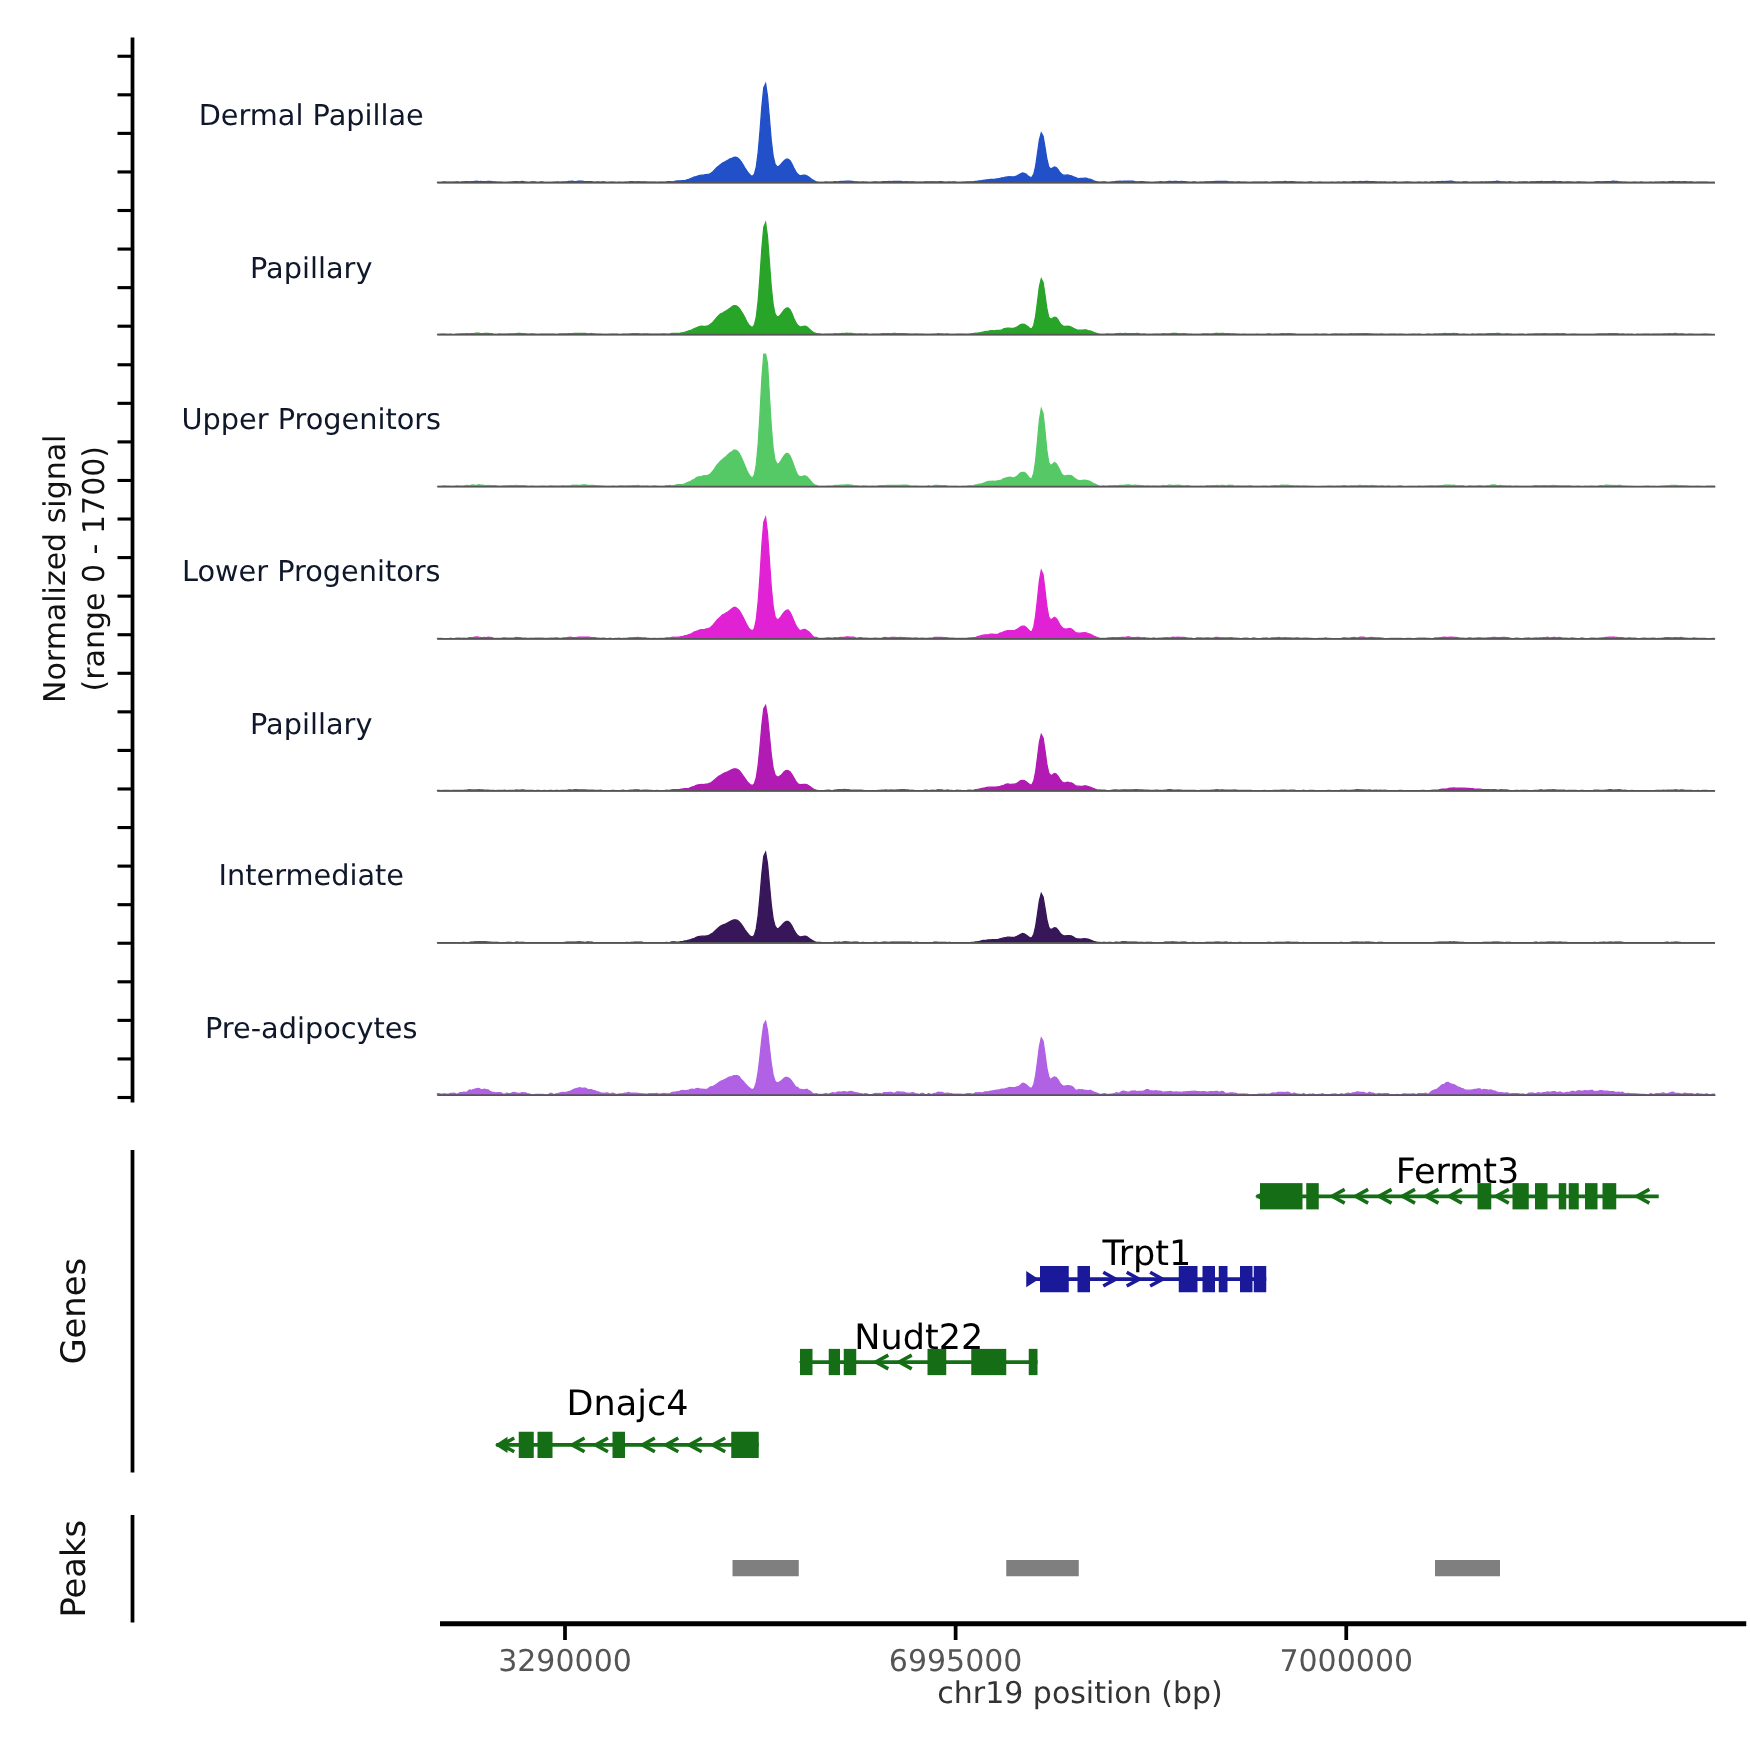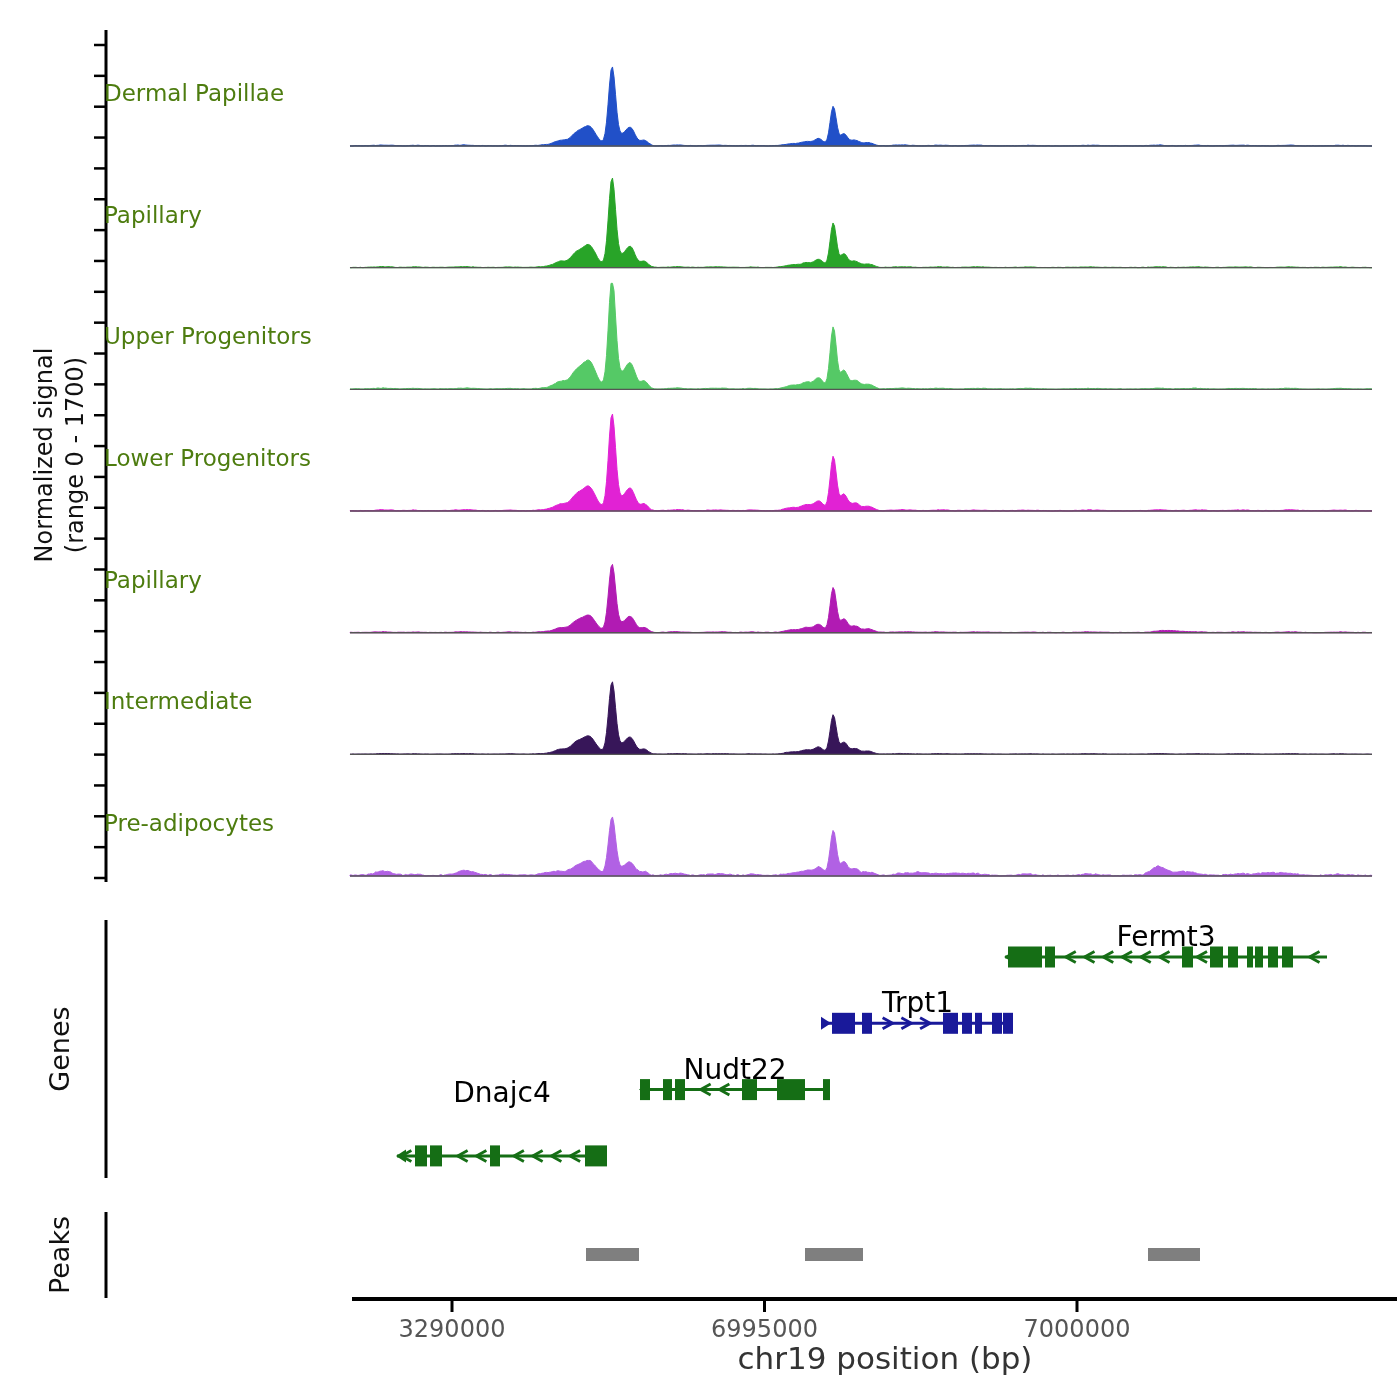--- a/index.html
+++ b/index.html
@@ -1,27 +1,27 @@
 <!DOCTYPE html>
 <html><head>
 <meta charset="utf-8">
 <style>
   html,body{margin:0;padding:0;background:#fff;}
   #figure{position:relative;width:1400px;height:1400px;background:#fff;overflow:hidden;
           font-family:"DejaVu Sans","Liberation Sans",sans-serif;}
   #gfx{position:absolute;left:0;top:0;}
-  .track-label{position:absolute;left:104px;width:242px;text-align:left;
-               font-size:23px;line-height:30px;color:#4d7c0f;white-space:nowrap;}
+  .track-label{position:absolute;left:104px;width:242px;text-align:center;
+               font-size:23px;line-height:30px;color:#0f172a;white-space:nowrap;padding-left:24px;}
   .ylabel{position:absolute;left:-110px;top:424px;width:340px;text-align:center;
           font-size:24px;line-height:31px;color:#111;transform:rotate(-90deg);}
   .vert-axis-label{position:absolute;left:-70px;width:260px;height:36px;text-align:center;
           font-size:27px;line-height:36px;color:#111;transform:rotate(-90deg);}
   .gene-label{position:absolute;font-size:28px;color:#000;transform:translateX(-50%);white-space:nowrap;}
   .xtick-label{position:absolute;font-size:24px;color:#555;transform:translateX(-50%);white-space:nowrap;}
-  .xaxis-title{position:absolute;font-size:31px;color:#333;transform:translateX(-50%);white-space:nowrap;margin-left:21px;}
+  .xaxis-title{position:absolute;font-size:24px;color:#333;transform:translateX(-50%);white-space:nowrap;}
 </style>
 </head>
 <body>
 
 <div id="figure">
   <svg id="gfx" width="1400" height="1400">
       <g>
         <path d="M350,146L350.0,145.96L351.5,145.96L353.0,145.95L354.5,145.56L356.0,145.55L357.5,145.65L359.0,145.64L360.5,145.70L362.0,145.79L363.5,145.78L365.0,145.59L366.5,145.57L368.0,145.84L369.5,145.50L371.0,145.44L372.5,145.32L374.0,145.24L375.5,145.51L377.0,145.38L378.5,145.30L380.0,145.01L381.5,144.96L383.0,145.20L384.5,145.19L386.0,145.23L387.5,145.24L389.0,145.32L390.5,145.18L392.0,145.18L393.5,145.26L395.0,145.52L396.5,145.58L398.0,145.65L399.5,145.61L401.0,145.63L402.5,145.86L404.0,145.84L405.5,145.86L407.0,145.70L408.5,145.64L410.0,145.43L411.5,145.37L413.0,145.22L414.5,145.46L416.0,145.47L417.5,145.19L419.0,145.25L420.5,145.62L422.0,145.77L423.5,145.83L425.0,145.55L426.5,145.59L428.0,145.57L429.5,145.90L431.0,145.91L432.5,145.59L434.0,145.59L435.5,145.96L437.0,145.83L438.5,145.83L440.0,145.87L441.5,145.86L443.0,145.66L444.5,145.63L446.0,145.60L447.5,145.71L449.0,145.66L450.5,145.57L452.0,145.55L453.5,145.48L455.0,145.17L456.5,145.10L458.0,145.00L459.5,145.29L461.0,145.24L462.5,144.83L464.0,144.82L465.5,144.90L467.0,145.17L468.5,145.21L470.0,145.30L471.5,145.36L473.0,145.35L474.5,145.53L476.0,145.60L477.5,145.51L479.0,145.57L480.5,145.78L482.0,145.45L483.5,145.49L485.0,145.85L486.5,145.87L488.0,145.63L489.5,145.65L491.0,145.66L492.5,145.85L494.0,145.83L495.5,145.73L497.0,145.89L498.5,145.85L500.0,145.75L501.5,145.68L503.0,145.55L504.5,145.26L506.0,145.22L507.5,145.54L509.0,145.54L510.5,145.35L512.0,145.53L513.5,145.59L515.0,145.51L516.5,145.57L518.0,145.63L519.5,145.61L521.0,145.64L522.5,145.77L524.0,145.78L525.5,145.87L527.0,145.78L528.5,145.75L530.0,145.67L531.5,145.62L533.0,145.58L534.5,145.35L536.0,145.26L537.5,145.41L539.0,145.31L540.5,144.96L542.0,144.77L543.5,144.66L545.0,144.59L546.5,144.42L548.0,144.42L549.5,143.89L551.0,143.46L552.5,142.80L554.0,142.17L555.5,141.52L557.0,141.24L558.5,140.74L560.0,140.31L561.5,140.15L563.0,139.99L564.5,139.75L566.0,139.51L567.5,139.28L569.0,138.37L570.5,137.15L572.0,135.55L573.5,134.03L575.0,132.76L576.5,131.63L578.0,130.40L579.5,129.70L581.0,128.93L582.5,128.04L584.0,127.11L585.5,126.58L587.0,125.81L588.5,125.74L590.0,126.33L591.5,127.63L593.0,129.57L594.5,131.92L596.0,134.42L597.5,136.74L599.0,138.84L600.5,140.44L602.0,140.92L603.5,139.29L605.0,133.55L606.5,122.20L608.0,104.85L609.5,85.07L611.0,70.14L612.5,66.96L614.0,76.82L615.5,94.26L617.0,112.14L618.5,124.65L620.0,131.01L621.5,133.27L623.0,133.06L624.5,131.68L626.0,129.87L627.5,128.39L629.0,127.32L630.5,127.35L632.0,128.54L633.5,130.98L635.0,134.20L636.5,137.09L638.0,139.21L639.5,140.27L641.0,140.48L642.5,140.16L644.0,140.01L645.5,140.57L647.0,141.57L648.5,142.86L650.0,143.81L651.5,144.70L653.0,145.58L654.5,145.79L656.0,145.89L657.5,145.81L659.0,145.81L660.5,145.50L662.0,145.79L663.5,145.74L665.0,145.65L666.5,145.58L668.0,145.37L669.5,145.44L671.0,145.35L672.5,145.08L674.0,145.02L675.5,145.04L677.0,144.95L678.5,144.96L680.0,144.96L681.5,145.03L683.0,145.32L684.5,145.44L686.0,145.53L687.5,145.67L689.0,145.74L690.5,145.43L692.0,145.73L693.5,145.76L695.0,145.89L696.5,145.89L698.0,145.71L699.5,145.55L701.0,145.52L702.5,145.75L704.0,145.70L705.5,145.48L707.0,145.36L708.5,145.30L710.0,145.25L711.5,145.20L713.0,145.21L714.5,145.18L716.0,145.16L717.5,145.04L719.0,145.04L720.5,145.08L722.0,145.38L723.5,145.43L725.0,145.35L726.5,145.40L728.0,145.54L729.5,145.46L731.0,145.51L732.5,145.61L734.0,145.64L735.5,145.68L737.0,145.69L738.5,145.70L740.0,145.49L741.5,145.46L743.0,145.57L744.5,145.48L746.0,145.42L747.5,145.56L749.0,145.51L750.5,145.52L752.0,145.27L753.5,145.28L755.0,145.60L756.5,145.65L758.0,145.60L759.5,145.55L761.0,145.61L762.5,145.54L764.0,145.58L765.5,145.80L767.0,145.90L768.5,145.91L770.0,145.72L771.5,145.70L773.0,145.58L774.5,145.51L776.0,145.44L777.5,145.44L779.0,145.30L780.5,145.06L782.0,144.86L783.5,144.60L785.0,144.57L786.5,144.29L788.0,144.03L789.5,143.83L791.0,143.67L792.5,143.45L794.0,143.42L795.5,143.52L797.0,143.19L798.5,143.05L800.0,142.68L801.5,142.29L803.0,142.07L804.5,141.75L806.0,141.50L807.5,141.39L809.0,141.47L810.5,141.45L812.0,141.27L813.5,140.73L815.0,139.90L816.5,139.04L818.0,138.27L819.5,138.62L821.0,139.41L822.5,140.71L824.0,141.80L825.5,141.76L827.0,139.29L828.5,132.86L830.0,122.42L831.5,111.84L833.0,106.29L834.5,108.96L836.0,117.77L837.5,127.19L839.0,133.26L840.5,135.32L842.0,134.37L843.5,133.55L845.0,134.12L846.5,135.78L848.0,138.01L849.5,139.40L851.0,140.16L852.5,140.11L854.0,139.88L855.5,140.21L857.0,140.59L858.5,141.33L860.0,141.88L861.5,142.48L863.0,142.92L864.5,142.77L866.0,142.61L867.5,142.51L869.0,142.58L870.5,143.08L872.0,143.34L873.5,143.90L875.0,144.61L876.5,145.07L878.0,145.45L879.5,145.62L881.0,145.73L882.5,145.51L884.0,145.51L885.5,145.86L887.0,145.80L888.5,145.74L890.0,145.50L891.5,145.43L893.0,145.11L894.5,145.03L896.0,144.96L897.5,145.01L899.0,144.96L900.5,144.94L902.0,144.89L903.5,144.90L905.0,144.85L906.5,144.90L908.0,145.25L909.5,145.42L911.0,145.50L912.5,145.26L914.0,145.33L915.5,145.47L917.0,145.70L918.5,145.74L920.0,145.80L921.5,145.81L923.0,145.87L924.5,145.76L926.0,145.73L927.5,145.44L929.0,145.38L930.5,145.62L932.0,145.56L933.5,145.49L935.0,145.12L936.5,145.07L938.0,145.30L939.5,145.16L941.0,145.17L942.5,145.34L944.0,145.39L945.5,145.19L947.0,145.31L948.5,145.38L950.0,145.68L951.5,145.74L953.0,145.83L954.5,145.54L956.0,145.55L957.5,145.86L959.0,145.85L960.5,145.66L962.0,145.63L963.5,145.59L965.0,145.49L966.5,145.45L968.0,145.45L969.5,145.27L971.0,145.23L972.5,145.12L974.0,145.09L975.5,145.19L977.0,145.04L978.5,145.04L980.0,145.11L981.5,145.14L983.0,145.55L984.5,145.50L986.0,145.55L987.5,145.60L989.0,145.65L990.5,145.48L992.0,145.58L993.5,145.62L995.0,145.70L996.5,145.72L998.0,145.82L999.5,145.82L1001.0,145.83L1002.5,145.76L1004.0,145.77L1005.5,145.63L1007.0,145.62L1008.5,145.61L1010.0,145.78L1011.5,145.76L1013.0,145.56L1014.5,145.88L1016.0,145.84L1017.5,145.63L1019.0,145.58L1020.5,145.51L1022.0,145.49L1023.5,145.45L1025.0,145.49L1026.5,145.48L1028.0,145.11L1029.5,145.37L1031.0,145.41L1032.5,145.32L1034.0,145.38L1035.5,145.43L1037.0,145.68L1038.5,145.73L1040.0,145.63L1041.5,145.66L1043.0,145.84L1044.5,145.82L1046.0,145.83L1047.5,145.57L1049.0,145.57L1050.5,145.92L1052.0,145.97L1053.5,145.97L1055.0,145.76L1056.5,145.76L1058.0,145.88L1059.5,145.96L1061.0,145.96L1062.5,145.86L1064.0,145.85L1065.5,145.79L1067.0,145.82L1068.5,145.80L1070.0,145.74L1071.5,145.72L1073.0,145.81L1074.5,145.54L1076.0,145.50L1077.5,145.66L1079.0,145.62L1080.5,145.60L1082.0,145.32L1083.5,145.27L1085.0,145.48L1086.5,145.45L1088.0,145.13L1089.5,145.38L1091.0,145.38L1092.5,145.12L1094.0,145.16L1095.5,145.28L1097.0,145.23L1098.5,145.28L1100.0,145.49L1101.5,145.54L1103.0,145.63L1104.5,145.57L1106.0,145.61L1107.5,145.59L1109.0,145.61L1110.5,145.81L1112.0,145.79L1113.5,145.80L1115.0,145.54L1116.5,145.55L1118.0,145.86L1119.5,145.93L1121.0,145.93L1122.5,145.76L1124.0,145.76L1125.5,145.60L1127.0,145.73L1128.5,145.73L1130.0,145.85L1131.5,145.85L1133.0,145.99L1134.5,145.76L1136.0,145.75L1137.5,145.85L1139.0,145.84L1140.5,145.57L1142.0,145.90L1143.5,145.88L1145.0,145.49L1146.5,145.44L1148.0,145.70L1149.5,145.36L1151.0,145.25L1152.5,145.22L1154.0,145.11L1155.5,145.28L1157.0,145.10L1158.5,145.08L1160.0,144.86L1161.5,144.93L1163.0,145.32L1164.5,145.52L1166.0,145.63L1167.5,145.73L1169.0,145.81L1170.5,145.55L1172.0,145.48L1173.5,145.50L1175.0,145.89L1176.5,145.89L1178.0,145.77L1179.5,145.64L1181.0,145.61L1182.5,145.72L1184.0,145.67L1185.5,145.41L1187.0,145.64L1188.5,145.57L1190.0,145.52L1191.5,145.47L1193.0,145.41L1194.5,145.21L1196.0,145.21L1197.5,144.99L1199.0,145.02L1200.5,145.41L1202.0,145.50L1203.5,145.56L1205.0,145.61L1206.5,145.67L1208.0,145.39L1209.5,145.73L1211.0,145.77L1212.5,145.83L1214.0,145.85L1215.5,145.59L1217.0,145.60L1218.5,145.59L1220.0,145.56L1221.5,145.54L1223.0,145.86L1224.5,145.52L1226.0,145.48L1227.5,145.44L1229.0,145.39L1230.5,145.28L1232.0,145.22L1233.5,145.17L1235.0,145.40L1236.5,145.36L1238.0,145.33L1239.5,145.21L1241.0,145.21L1242.5,145.14L1244.0,145.17L1245.5,145.47L1247.0,145.21L1248.5,145.26L1250.0,145.55L1251.5,145.60L1253.0,145.52L1254.5,145.51L1256.0,145.55L1257.5,145.70L1259.0,145.72L1260.5,145.80L1262.0,145.58L1263.5,145.59L1265.0,145.79L1266.5,145.79L1268.0,145.72L1269.5,145.97L1271.0,145.96L1272.5,145.95L1274.0,145.92L1275.5,145.67L1277.0,145.42L1278.5,145.37L1280.0,145.51L1281.5,145.44L1283.0,145.41L1284.5,145.39L1286.0,145.34L1287.5,145.20L1289.0,145.18L1290.5,144.96L1292.0,145.10L1293.5,145.15L1295.0,145.51L1296.5,145.58L1298.0,145.66L1299.5,145.66L1301.0,145.72L1302.5,145.83L1304.0,145.88L1305.5,145.93L1307.0,145.70L1308.5,145.71L1310.0,145.87L1311.5,145.88L1313.0,145.56L1314.5,145.91L1316.0,145.92L1317.5,145.84L1319.0,145.84L1320.5,145.66L1322.0,145.80L1323.5,145.79L1325.0,145.65L1326.5,145.62L1328.0,145.61L1329.5,145.58L1331.0,145.53L1332.5,145.67L1334.0,145.61L1335.5,145.24L1337.0,145.22L1338.5,145.19L1340.0,145.44L1341.5,145.46L1343.0,145.23L1344.5,145.53L1346.0,145.59L1347.5,145.40L1349.0,145.45L1350.5,145.68L1352.0,145.50L1353.5,145.52L1355.0,145.80L1356.5,145.81L1358.0,145.67L1359.5,145.66L1361.0,145.66L1362.5,145.72L1364.0,145.72L1365.5,145.68L1367.0,145.89L1368.5,145.89L1370.0,145.96L1371.5,145.96L1372,146Z" fill="#2150c8" stroke="#2150c8" stroke-width="1"></path>
         <line x1="350" y1="146" x2="1372" y2="146" stroke="#555" stroke-width="1.4"></line>
         <path d="M350,267.67L350.0,267.59L351.5,267.59L353.0,267.34L354.5,267.33L356.0,267.33L357.5,267.52L359.0,267.51L360.5,267.27L362.0,267.61L363.5,267.60L365.0,267.35L366.5,267.33L368.0,267.17L369.5,267.12L371.0,267.06L372.5,267.07L374.0,266.98L375.5,267.05L377.0,266.94L378.5,266.86L380.0,266.60L381.5,266.56L383.0,266.51L384.5,266.87L386.0,266.91L387.5,266.61L389.0,266.69L390.5,266.79L392.0,266.86L393.5,266.94L395.0,267.41L396.5,267.47L398.0,267.52L399.5,267.19L401.0,267.20L402.5,267.32L404.0,267.30L405.5,267.34L407.0,267.18L408.5,267.12L410.0,267.17L411.5,267.10L413.0,266.82L414.5,266.78L416.0,266.79L417.5,266.89L419.0,266.95L420.5,267.01L422.0,267.31L423.5,267.37L425.0,267.15L426.5,267.18L428.0,267.28L429.5,267.45L431.0,267.45L432.5,267.26L434.0,267.26L435.5,267.39L437.0,267.37L438.5,267.37L440.0,267.25L441.5,267.24L443.0,267.27L444.5,267.43L446.0,267.40L447.5,267.19L449.0,267.14L450.5,267.05L452.0,267.10L453.5,267.03L455.0,266.93L456.5,266.86L458.0,266.93L459.5,266.69L461.0,266.64L462.5,266.73L464.0,266.72L465.5,266.62L467.0,266.61L468.5,266.65L470.0,267.01L471.5,267.08L473.0,266.77L474.5,267.11L476.0,267.18L477.5,267.28L479.0,267.34L480.5,267.28L482.0,267.50L483.5,267.54L485.0,267.41L486.5,267.43L488.0,267.25L489.5,267.37L491.0,267.38L492.5,267.29L494.0,267.28L495.5,267.60L497.0,267.41L498.5,267.36L500.0,267.39L501.5,267.33L503.0,267.32L504.5,267.00L506.0,266.95L507.5,266.95L509.0,266.95L510.5,266.88L512.0,267.19L513.5,267.25L515.0,267.06L516.5,267.12L518.0,267.09L519.5,267.21L521.0,267.24L522.5,267.38L524.0,267.38L525.5,267.35L527.0,267.35L528.5,267.32L530.0,267.17L531.5,267.11L533.0,267.28L534.5,267.22L536.0,267.12L537.5,266.77L539.0,266.66L540.5,266.79L542.0,266.74L543.5,266.62L545.0,266.20L546.5,266.01L548.0,265.77L549.5,265.28L551.0,264.77L552.5,264.38L554.0,263.65L555.5,262.81L557.0,262.21L558.5,261.63L560.0,261.03L561.5,260.84L563.0,261.06L564.5,261.04L566.0,260.77L567.5,259.95L569.0,258.91L570.5,257.46L572.0,255.76L573.5,254.03L575.0,252.40L576.5,251.11L578.0,250.39L579.5,249.45L581.0,248.58L582.5,247.58L584.0,246.52L585.5,245.47L587.0,244.54L588.5,244.46L590.0,245.24L591.5,246.72L593.0,249.11L594.5,251.43L596.0,254.26L597.5,257.38L599.0,259.76L600.5,261.24L602.0,261.84L603.5,259.98L605.0,253.65L606.5,240.78L608.0,220.89L609.5,198.72L611.0,181.79L612.5,178.06L614.0,189.25L615.5,209.29L617.0,229.22L618.5,243.41L620.0,250.82L621.5,253.39L623.0,253.28L624.5,251.69L626.0,249.64L627.5,247.77L629.0,246.55L630.5,246.28L632.0,247.77L633.5,250.55L635.0,254.38L636.5,257.65L638.0,260.02L639.5,261.20L641.0,261.45L642.5,261.12L644.0,260.96L645.5,261.52L647.0,262.71L648.5,264.17L650.0,265.35L651.5,266.35L653.0,266.75L654.5,267.05L656.0,267.16L657.5,267.42L659.0,267.41L660.5,267.30L662.0,267.28L663.5,267.23L665.0,267.31L666.5,267.24L668.0,266.96L669.5,267.17L671.0,267.08L672.5,266.85L674.0,266.78L675.5,266.85L677.0,266.59L678.5,266.61L680.0,266.72L681.5,266.78L683.0,267.07L684.5,267.15L686.0,267.24L687.5,267.10L689.0,267.17L690.5,267.39L692.0,267.13L693.5,267.16L695.0,267.41L696.5,267.41L698.0,267.23L699.5,267.35L701.0,267.32L702.5,267.35L704.0,267.30L705.5,266.99L707.0,266.95L708.5,266.90L710.0,266.88L711.5,266.83L713.0,267.07L714.5,266.77L716.0,266.75L717.5,266.87L719.0,266.87L720.5,266.82L722.0,266.88L723.5,266.93L725.0,267.05L726.5,267.11L728.0,267.29L729.5,267.21L731.0,267.27L732.5,267.17L734.0,267.20L735.5,267.21L737.0,267.26L738.5,267.26L740.0,267.49L741.5,267.46L743.0,267.45L744.5,267.44L746.0,267.37L747.5,267.31L749.0,267.26L750.5,266.82L752.0,267.10L753.5,267.12L755.0,267.21L756.5,267.26L758.0,267.05L759.5,267.44L761.0,267.50L762.5,267.52L764.0,267.56L765.5,267.36L767.0,267.37L768.5,267.38L770.0,267.38L771.5,267.37L773.0,267.53L774.5,267.36L776.0,267.28L777.5,266.93L779.0,266.76L780.5,266.55L782.0,266.49L783.5,266.20L785.0,265.92L786.5,265.60L788.0,265.29L789.5,265.07L791.0,264.89L792.5,264.59L794.0,264.55L795.5,264.62L797.0,264.39L798.5,264.23L800.0,264.35L801.5,263.91L803.0,262.99L804.5,262.74L806.0,262.46L807.5,262.56L809.0,262.65L810.5,262.67L812.0,262.27L813.5,261.66L815.0,260.70L816.5,259.73L818.0,259.25L819.5,259.42L821.0,260.32L822.5,261.48L824.0,262.71L825.5,262.98L827.0,260.15L828.5,252.91L830.0,241.26L831.5,229.33L833.0,222.98L834.5,226.00L836.0,235.94L837.5,246.86L839.0,253.69L840.5,255.40L842.0,254.65L843.5,253.71L845.0,254.09L846.5,255.96L848.0,258.59L849.5,260.26L851.0,261.12L852.5,261.09L854.0,260.83L855.5,261.13L857.0,261.67L858.5,262.50L860.0,263.16L861.5,263.83L863.0,264.09L864.5,264.18L866.0,264.00L867.5,263.90L869.0,263.98L870.5,264.42L872.0,264.62L873.5,265.25L875.0,265.90L876.5,266.41L878.0,266.92L879.5,267.32L881.0,267.45L882.5,267.41L884.0,267.42L885.5,267.10L887.0,267.35L888.5,267.30L890.0,267.35L891.5,267.28L893.0,266.92L894.5,266.87L896.0,266.79L897.5,266.97L899.0,266.92L900.5,266.76L902.0,266.85L903.5,266.86L905.0,266.83L906.5,266.88L908.0,266.89L909.5,266.75L911.0,266.83L912.5,267.20L914.0,267.27L915.5,267.17L917.0,267.41L918.5,267.45L920.0,267.48L921.5,267.49L923.0,267.32L924.5,267.32L926.0,267.29L927.5,267.34L929.0,267.29L930.5,266.99L932.0,267.19L933.5,267.12L935.0,267.03L936.5,266.98L938.0,266.71L939.5,266.72L941.0,266.73L942.5,267.04L944.0,267.09L945.5,267.04L947.0,266.93L948.5,267.00L950.0,267.33L951.5,267.39L953.0,267.27L954.5,267.51L956.0,267.52L957.5,267.41L959.0,267.41L960.5,267.43L962.0,267.15L963.5,267.11L965.0,267.14L966.5,267.09L968.0,267.24L969.5,267.11L971.0,267.07L972.5,266.78L974.0,266.75L975.5,266.89L977.0,266.74L978.5,266.75L980.0,266.91L981.5,266.95L983.0,266.86L984.5,267.10L986.0,267.15L987.5,267.16L989.0,267.21L990.5,267.33L992.0,267.43L993.5,267.46L995.0,267.38L996.5,267.40L998.0,267.54L999.5,267.46L1001.0,267.47L1002.5,267.51L1004.0,267.51L1005.5,267.25L1007.0,267.49L1008.5,267.48L1010.0,267.43L1011.5,267.41L1013.0,267.39L1014.5,267.17L1016.0,267.13L1017.5,267.44L1019.0,267.39L1020.5,267.25L1022.0,267.26L1023.5,267.22L1025.0,266.91L1026.5,266.89L1028.0,267.10L1029.5,266.90L1031.0,266.94L1032.5,266.97L1034.0,267.02L1035.5,267.17L1037.0,267.46L1038.5,267.50L1040.0,267.45L1041.5,267.49L1043.0,267.53L1044.5,267.47L1046.0,267.48L1047.5,267.56L1049.0,267.57L1050.5,267.55L1052.0,267.34L1053.5,267.34L1055.0,267.49L1056.5,267.49L1058.0,267.28L1059.5,267.36L1061.0,267.35L1062.5,267.65L1064.0,267.64L1065.5,267.27L1067.0,267.21L1068.5,267.20L1070.0,267.34L1071.5,267.31L1073.0,267.19L1074.5,267.25L1076.0,267.21L1077.5,267.35L1079.0,267.30L1080.5,266.93L1082.0,267.07L1083.5,267.03L1085.0,267.02L1086.5,266.98L1088.0,267.13L1089.5,266.83L1091.0,266.84L1092.5,266.95L1094.0,266.98L1095.5,267.16L1097.0,267.17L1098.5,267.22L1100.0,267.34L1101.5,267.39L1103.0,267.46L1104.5,267.19L1106.0,267.23L1107.5,267.38L1109.0,267.40L1110.5,267.45L1112.0,267.25L1113.5,267.26L1115.0,267.38L1116.5,267.38L1118.0,267.45L1119.5,267.32L1121.0,267.32L1122.5,267.55L1124.0,267.55L1125.5,267.62L1127.0,267.51L1128.5,267.51L1130.0,267.30L1131.5,267.30L1133.0,267.51L1134.5,267.30L1136.0,267.30L1137.5,267.63L1139.0,267.63L1140.5,267.54L1142.0,267.23L1143.5,267.21L1145.0,267.56L1146.5,267.51L1148.0,267.03L1149.5,267.25L1151.0,267.15L1152.5,267.10L1154.0,267.00L1155.5,266.65L1157.0,266.86L1158.5,266.84L1160.0,266.87L1161.5,266.93L1163.0,266.79L1164.5,266.86L1166.0,266.97L1167.5,267.41L1169.0,267.49L1170.5,267.24L1172.0,267.39L1173.5,267.41L1175.0,267.61L1176.5,267.61L1178.0,267.19L1179.5,267.40L1181.0,267.37L1182.5,267.25L1184.0,267.20L1185.5,267.37L1187.0,267.25L1188.5,267.18L1190.0,267.00L1191.5,266.94L1193.0,266.90L1194.5,266.96L1196.0,266.95L1197.5,266.76L1199.0,266.79L1200.5,267.04L1202.0,267.20L1203.5,267.27L1205.0,267.05L1206.5,267.11L1208.0,267.23L1209.5,267.38L1211.0,267.42L1212.5,267.56L1214.0,267.58L1215.5,267.38L1217.0,267.26L1218.5,267.25L1220.0,267.60L1221.5,267.58L1223.0,267.36L1224.5,267.36L1226.0,267.32L1227.5,267.14L1229.0,267.09L1230.5,267.03L1232.0,267.13L1233.5,267.08L1235.0,266.93L1236.5,266.90L1238.0,267.12L1239.5,267.10L1241.0,267.11L1242.5,267.01L1244.0,267.04L1245.5,266.85L1247.0,267.05L1248.5,267.10L1250.0,266.94L1251.5,266.99L1253.0,267.44L1254.5,267.52L1256.0,267.56L1257.5,267.29L1259.0,267.31L1260.5,267.33L1262.0,267.45L1263.5,267.46L1265.0,267.57L1266.5,267.57L1268.0,267.59L1269.5,267.47L1271.0,267.46L1272.5,267.53L1274.0,267.51L1275.5,267.42L1277.0,267.22L1278.5,267.16L1280.0,267.14L1281.5,267.07L1283.0,267.19L1284.5,267.16L1286.0,267.10L1287.5,266.86L1289.0,266.84L1290.5,266.88L1292.0,266.91L1293.5,266.96L1295.0,267.13L1296.5,267.20L1298.0,267.19L1299.5,267.37L1301.0,267.44L1302.5,267.36L1304.0,267.40L1305.5,267.39L1307.0,267.61L1308.5,267.63L1310.0,267.39L1311.5,267.40L1313.0,267.53L1314.5,267.27L1316.0,267.27L1317.5,267.34L1319.0,267.34L1320.5,267.58L1322.0,267.24L1323.5,267.23L1325.0,267.38L1326.5,267.36L1328.0,267.29L1329.5,267.20L1331.0,267.15L1332.5,267.16L1334.0,267.10L1335.5,266.95L1337.0,267.02L1338.5,266.99L1340.0,266.78L1341.5,266.80L1343.0,267.25L1344.5,267.03L1346.0,267.10L1347.5,267.38L1349.0,267.44L1350.5,267.37L1352.0,267.21L1353.5,267.24L1355.0,267.43L1356.5,267.44L1358.0,267.44L1359.5,267.56L1361.0,267.56L1362.5,267.34L1364.0,267.34L1365.5,267.25L1367.0,267.47L1368.5,267.47L1370.0,267.65L1371.5,267.65L1372,267.67Z" fill="#28a428" stroke="#28a428" stroke-width="1"></path>
@@ -157,20 +157,20 @@
   <div class="track-label" style="top: 564.68px;">Papillary</div>
   <div class="track-label" style="top: 686.35px;">Intermediate</div>
   <div class="track-label" style="top: 808.02px;">Pre-adipocytes</div>
 
   <div class="vert-axis-label" id="genes-axis-label" style="top: 1031px;">Genes</div>
   <div class="vert-axis-label" id="peaks-axis-label" style="top: 1237px;">Peaks</div>
 
   <div class="gene-label" style="left: 1166.06px; top: 920px;">Fermt3</div>
   <div class="gene-label" style="left: 917.5px; top: 986.3px;">Trpt1</div>
   <div class="gene-label" style="left: 735px; top: 1052.6px;">Nudt22</div>
-  <div class="gene-label" style="left: 502px; top: 1076px;">Dnajc4</div>
+  <div class="gene-label" style="left: 502px; top: 1106px;">Dnajc4</div>
 
   <div class="xtick-label" style="left: 452px; top: 1315px;">3290000</div>
   <div class="xtick-label" style="left: 764.5px; top: 1315px;">6995000</div>
   <div class="xtick-label" style="left: 1077px; top: 1315px;">7000000</div>
 
   <div class="xaxis-title" style="left: 864px; top: 1340px;">chr19 position (bp)</div>
 </div>
 
 </body></html>

